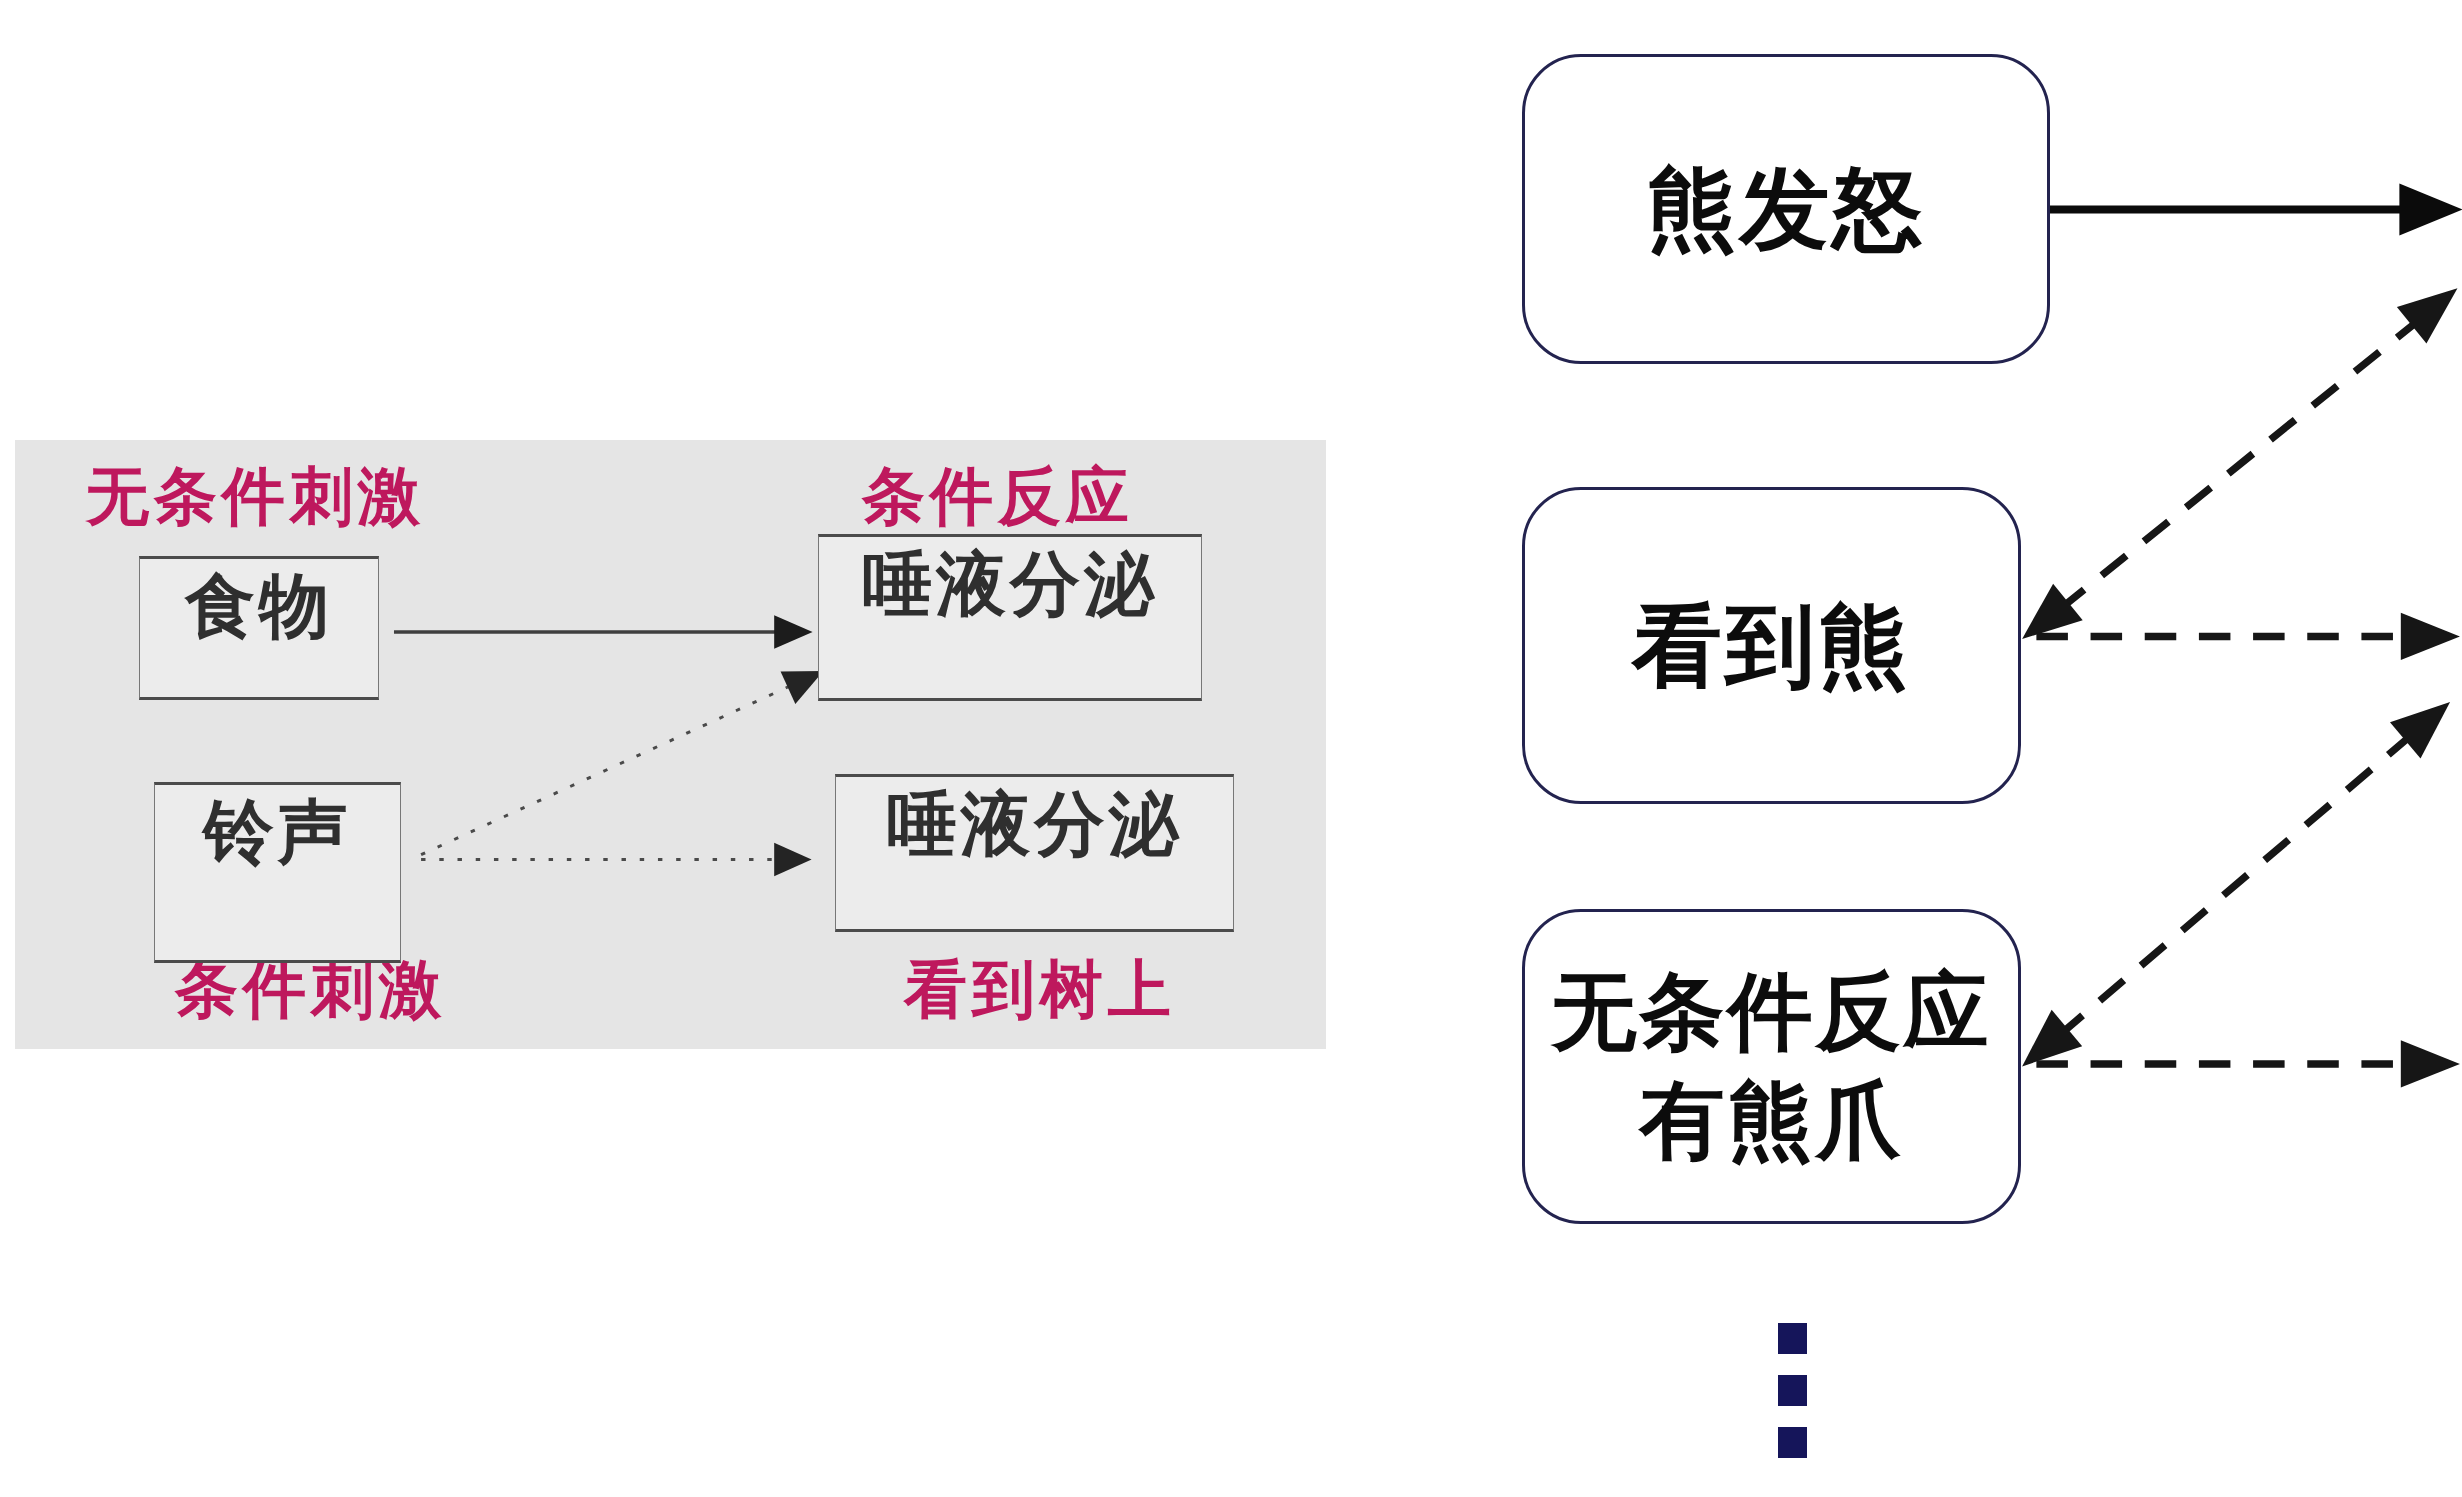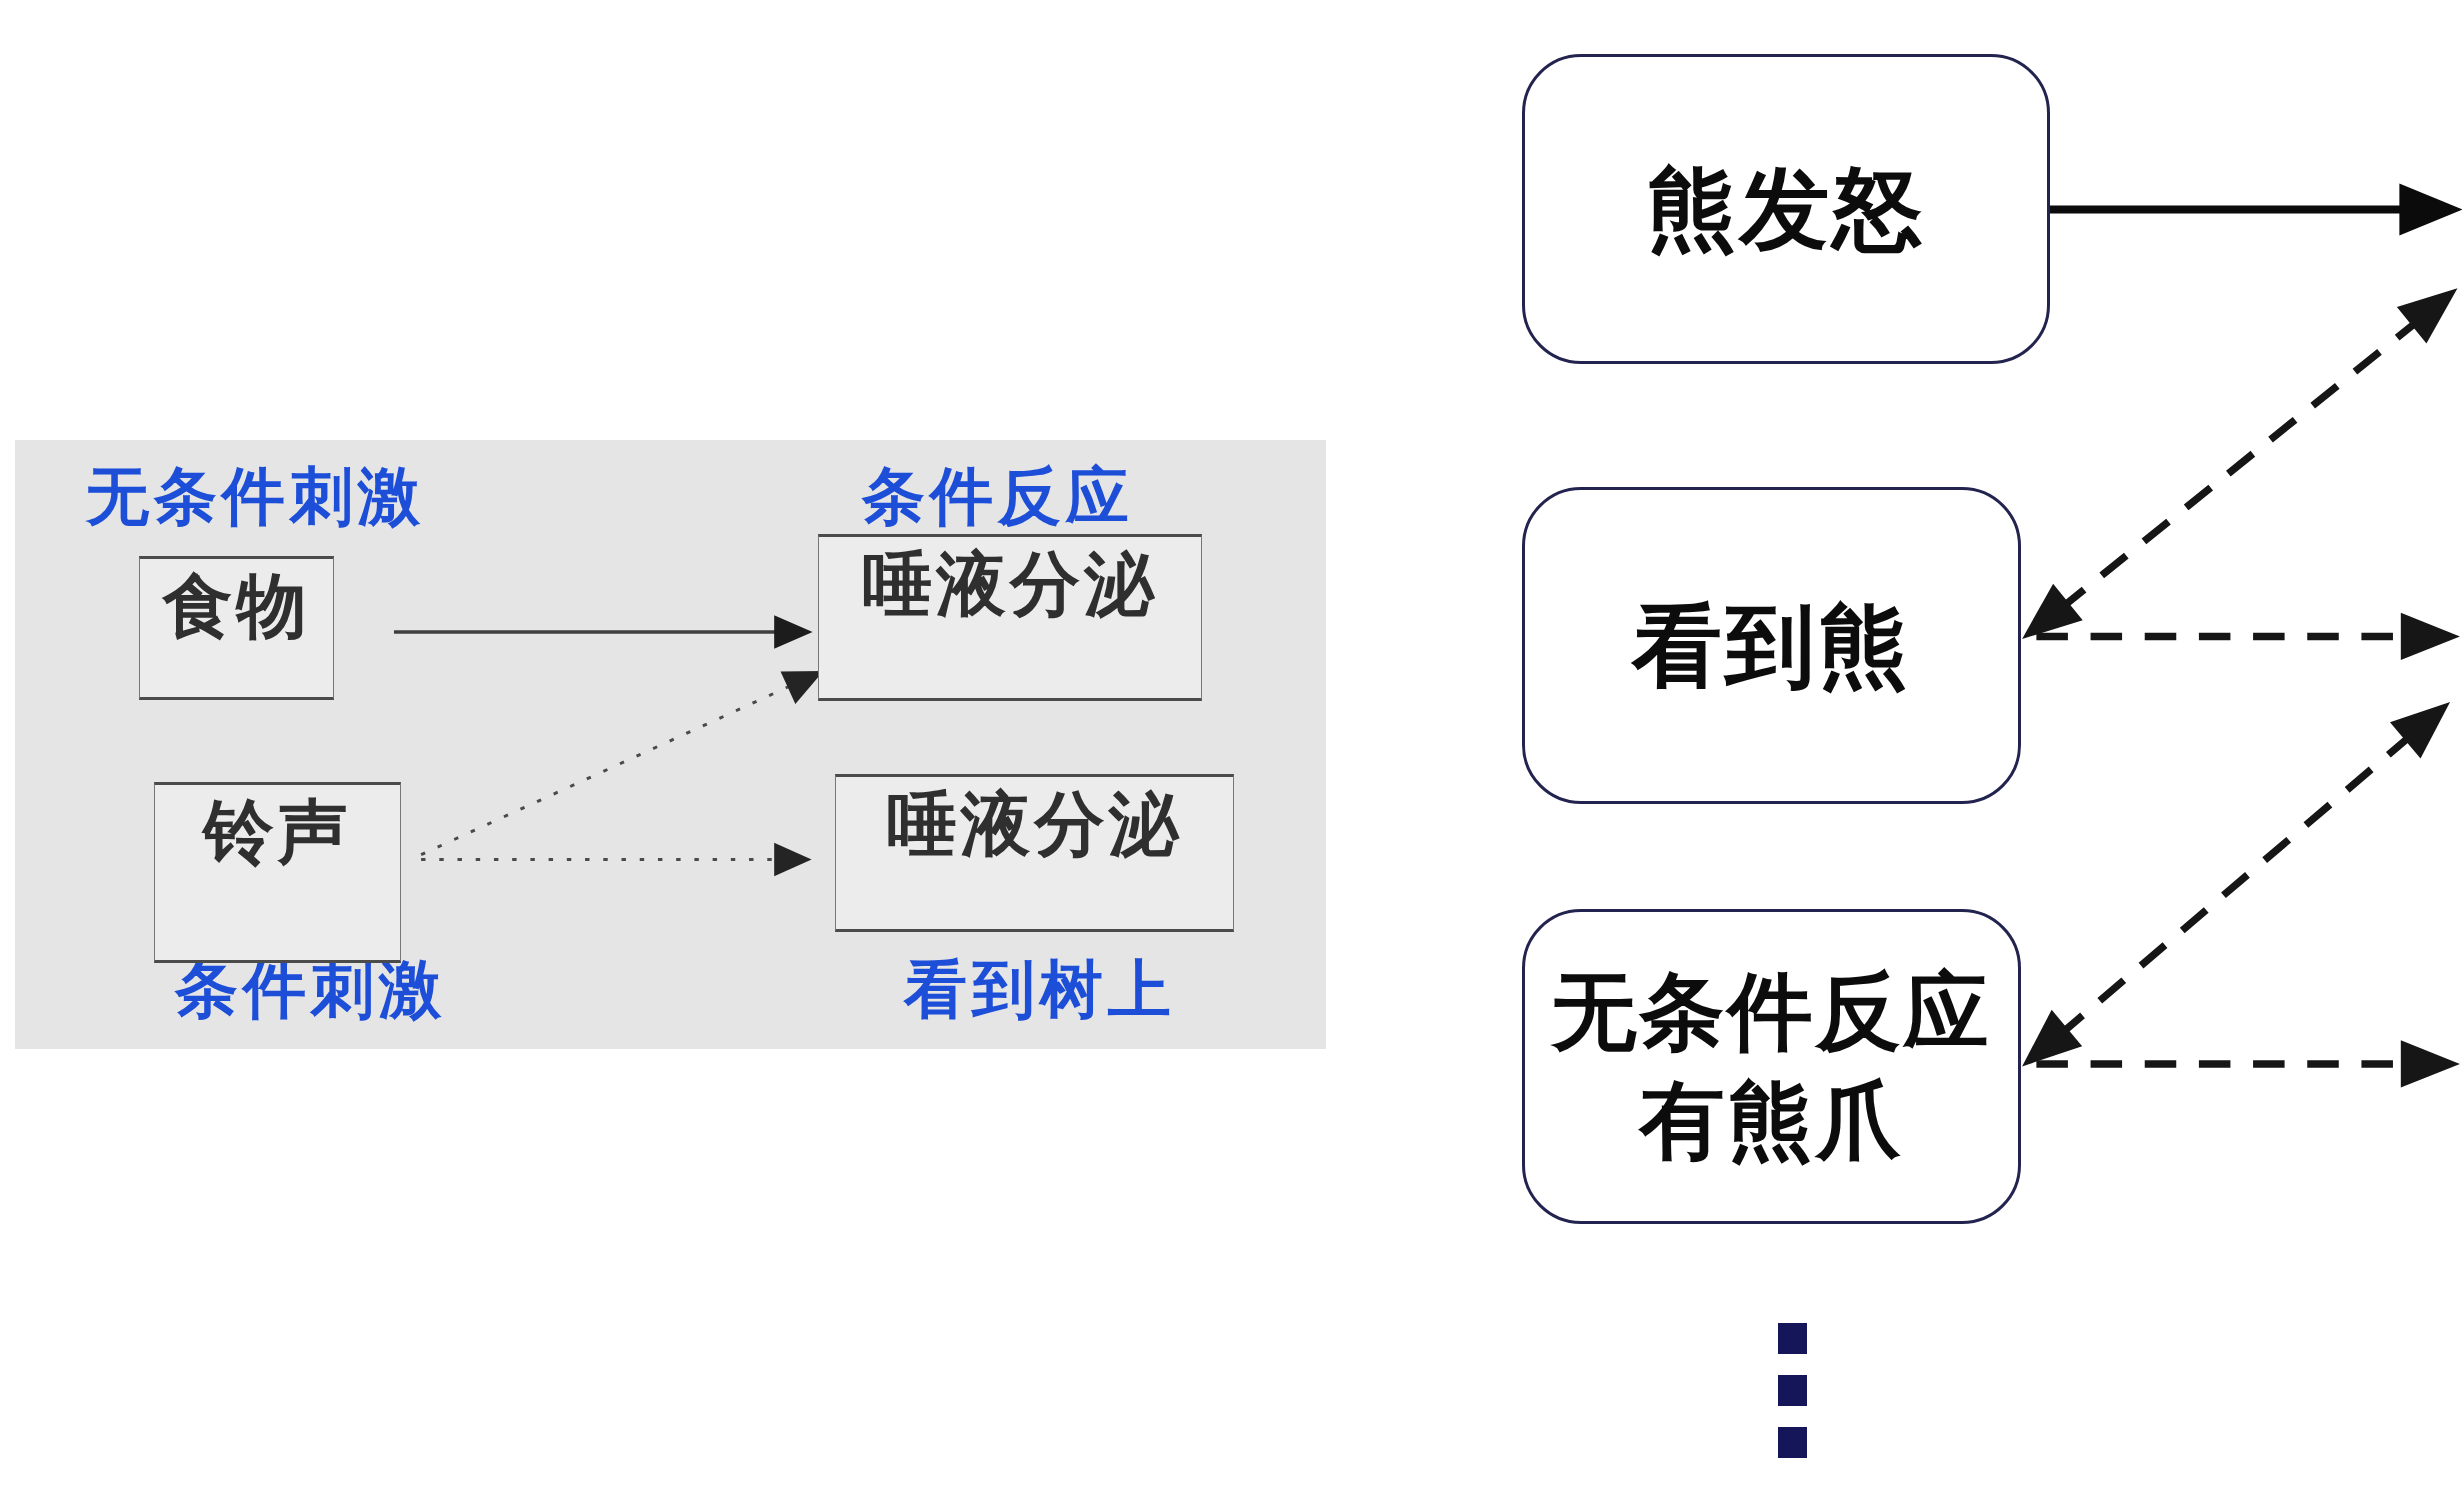--- a/index.html
+++ b/index.html
@@ -8,21 +8,21 @@
     font-family:"DejaVu Sans","Liberation Sans",sans-serif;
   }
   #arrows{position:absolute;left:0;top:0;width:3306px;height:1498px;}
 
   
   .panel{
     position:absolute;left:14.8px;top:440px;width:1311px;height:609px;
     background:var(--panel_bg,#e5e5e5);
   }
   .lbl{
-    position:absolute;font-size:63px;font-weight:600;color:#1d4ed8;
+    position:absolute;font-size:63px;font-weight:600;color:#be185d;
     letter-spacing:4.9px;white-space:nowrap;line-height:1;
   }
   .node-l{
     position:absolute;box-sizing:border-box;background:#ececec;
     border-left:1.5px solid #777;border-right:1.5px solid #777;
     border-top:3.9px solid #4b4b4b;border-bottom:3.9px solid #4b4b4b;
     display:flex;justify-content:center;align-items:flex-start;
     font-size:70px;font-weight:600;color:#2f2f2f;letter-spacing:3.9px;
     padding-top:6.9px;line-height:1.15;white-space:nowrap;
   }
@@ -106,21 +106,21 @@
          A 300 300 0 0 0 6395 1775
          A 300 300 0 0 0 6095 1475
          Z" fill="url(#loopgrad)"></path>
   </svg>
 
   <div class="lbl" style="left:86px;top:465px">无条件刺激</div>
   <div class="lbl" style="left:862px;top:465px">条件反应</div>
   <div class="lbl" style="left:175px;top:958px">条件刺激</div>
   <div class="lbl" style="left:904px;top:958px">看到树上</div>
 
-  <div class="node-l" style="left:139px;top:556px;width:195px;height:144px">食物</div>
+  <div class="node-l" style="left:139px;top:556px;width:240px;height:144px">食物</div>
   <div class="node-l" style="left:818px;top:534px;width:384px;height:167px">唾液分泌</div>
   <div class="node-l" style="left:154px;top:782px;width:247px;height:181px">铃声</div>
   <div class="node-l" style="left:835px;top:774px;width:399px;height:158px">唾液分泌</div>
 
   <div class="node-r" style="left:1522px;top:54px;width:528px;height:310px">熊发怒</div>
 
   <div class="node-r" style="left:1522px;top:487px;width:499px;height:317px">看到熊</div>
 
   <div class="node-r" style="left:1522px;top:909px;width:499px;height:315px;font-size:85px">
     <span>无条件反应</span>

